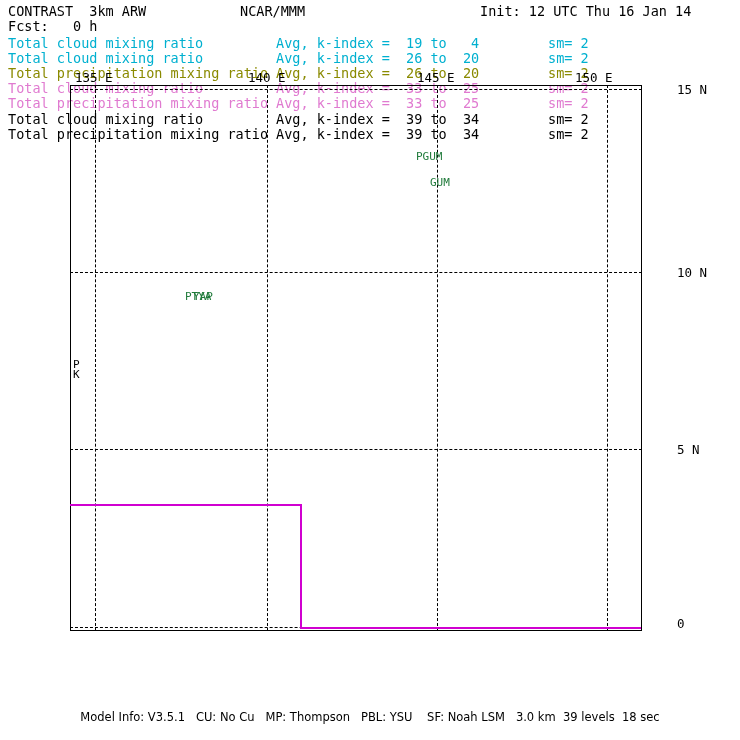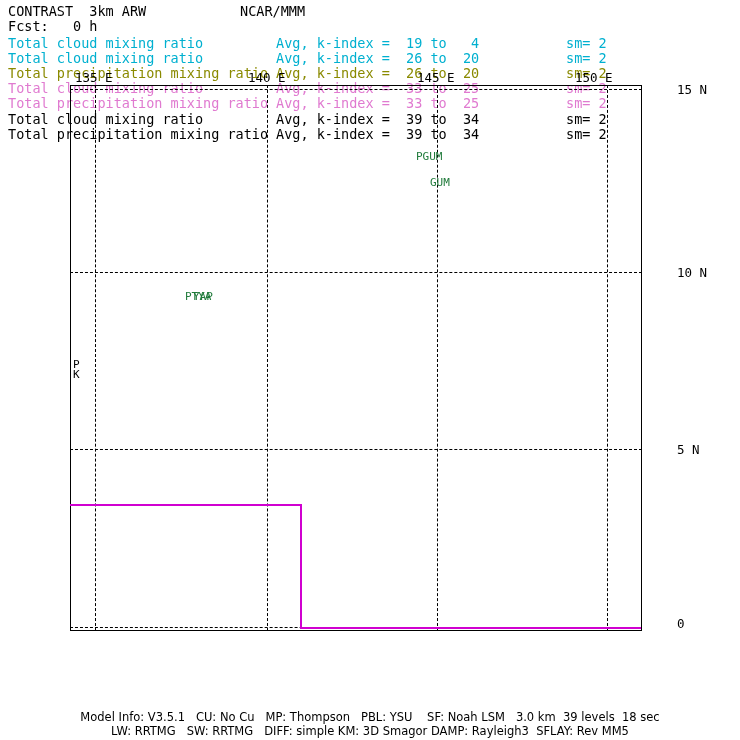--- a/index.html
+++ b/index.html
@@ -35,21 +35,21 @@
   .row4 { top: 66px; }
   .row5 { top: 81px; }
   .row6 { top: 96px; }
   .row7 { top: 112px; }
   .row8 { top: 127px; }
 
   .colA { left: 8px; }
   .colB { left: 240px; }
   .colC { left: 276px; }
   .colD { left: 480px; }
-  .colE { left: 566px; }
+  .colE { left: 548px; }
 
   .c-black { color: #000000; }
   .c-cyan  { color: #00b0d0; }
   .c-olive { color: #8a8a00; }
   .c-pink  { color: #e07ad0; }
 
   
   .plot-frame {
     position: absolute;
     left: 70px;
@@ -134,20 +134,21 @@
   .foot1 { top: 710px; }
   .foot2 { top: 724px; }
 </style>
 </head>
 <body>
 
 <div class="page">
 
   <div class="hdr row0 colA c-black">CONTRAST  3km ARW</div>
   <div class="hdr row0 colB c-black">NCAR/MMM</div>
+  <div class="hdr row0 colD c-black">Init: 12 UTC Thu 16 Jan 14</div>
 
   <div class="hdr row1 colA c-black">Fcst:   0 h</div>
 
   <div class="hdr row2 colA c-cyan">Total cloud mixing ratio</div>
   <div class="hdr row2 colC c-cyan">Avg, k-index =  19 to   4</div>
   <div class="hdr row2 colE c-cyan">sm= 2</div>
 
   <div class="hdr row3 colA c-cyan">Total cloud mixing ratio</div>
   <div class="hdr row3 colC c-cyan">Avg, k-index =  26 to  20</div>
   <div class="hdr row3 colE c-cyan">sm= 2</div>
@@ -199,15 +200,14 @@
   <div class="magenta-h2"></div>
 
   <div class="pt c-green" style="left:416px; top:150px;">PGUM</div>
   <div class="pt c-green" style="left:430px; top:150px;margin-top:26px;">GUM</div>
   <div class="pt c-green" style="left:185px; top:290px;">PTYA</div>
   <div class="pt c-green" style="left:193px; top:290px;">YAP</div>
   <div class="pt" style="left:73px;  top:358px;">P</div>
   <div class="pt" style="left:73px;  top:368px;">K</div>
 
   <div class="footer foot1">Model Info: V3.5.1   CU: No Cu   MP: Thompson   PBL: YSU    SF: Noah LSM   3.0 km  39 levels  18 sec</div>
-  <div class="footer foot2">LW: RRTMG   SW: RRTMG   DIFF: simple KM: 3D Smagor DAMP: Rayleigh3  SFLAY: Rev MM5</div>
 
 </div>
 
 </body></html>

